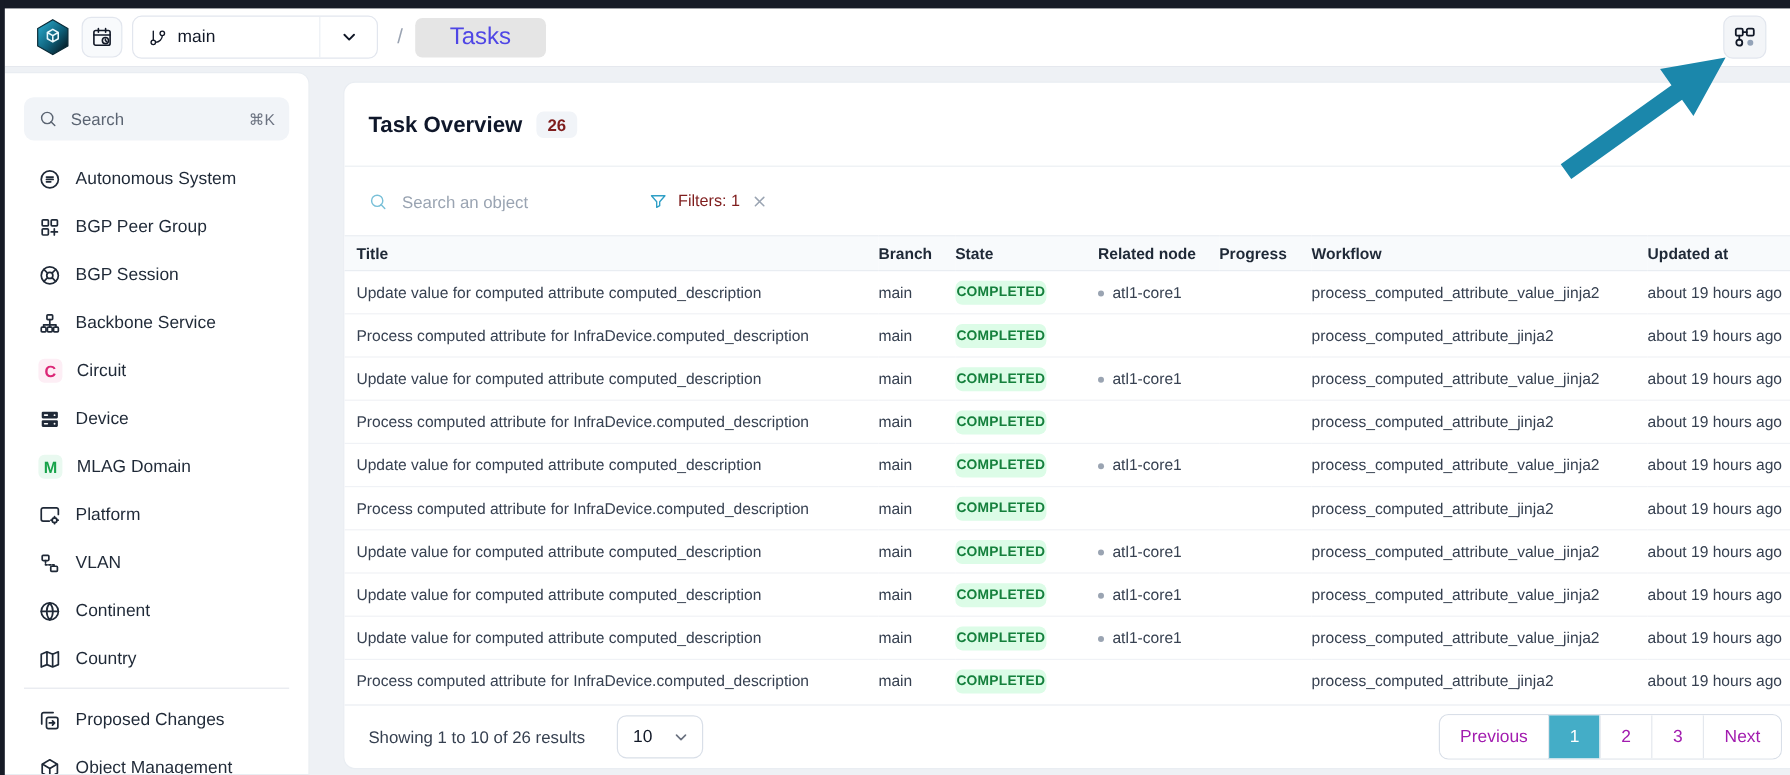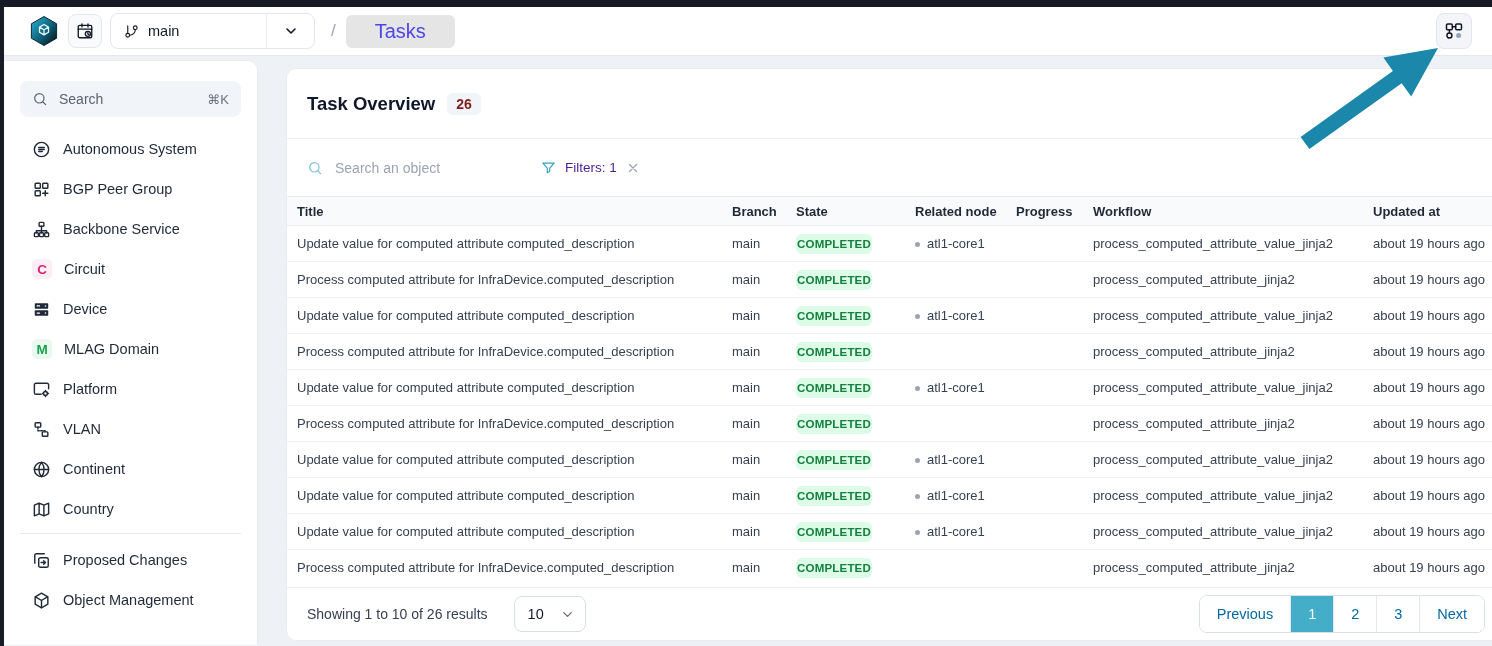--- a/index.html
+++ b/index.html
@@ -58,21 +58,21 @@
   .page-title { font-size:18.5px; font-weight:700; color:#0f172a; }
   .count-badge { margin-left:12px; background:#f1f4f8; color:#7f1d1d; font-size:14px; font-weight:600;
     padding:3px 9px; border-radius:6px; }
   .card-filters { height:57px; flex:none; display:flex; align-items:center; padding:0 20px; }
   .obj-search { display:flex; align-items:center; gap:10px; width:212px; }
   .obj-search .ic { width:16px; height:16px; color:#79c0d8; flex:none; }
   .obj-search input { border:none; outline:none; flex:1; min-width:0; font:14px "Liberation Sans", sans-serif; color:#374151; }
   .obj-search input::placeholder { color:#9aa4b2; }
   .filters-group { display:flex; align-items:center; gap:9px; margin-left:22px; cursor:pointer; }
   .filters-group .funnel { width:15px; height:15px; color:#2f9fc6; }
-  .filters-label { font-size:13.5px; color:#4c1d95; }
+  .filters-label { font-size:13.5px; color:#7f1d1d; }
   .filters-clear { width:14px; height:14px; color:#9aa4b2; cursor:pointer; }
 
   table { width:100%; border-collapse:collapse; table-layout:fixed; }
   thead th { height:29px; background:#f8fafc; border-top:1px solid #e9edf2; border-bottom:1px solid #e9edf2;
     font-size:13px; font-weight:700; color:#1f2937; text-align:left; padding:0; white-space:nowrap; }
   th:first-child, td:first-child { padding-left:10px; }
   tbody td { height:36px; border-bottom:1px solid #f0f2f6; font-size:13px; color:#374151;
     padding:0; white-space:nowrap; overflow:hidden; }
   tbody tr:last-child td { border-bottom:none; }
   tbody tr { cursor:pointer; }
@@ -83,21 +83,21 @@
 
   .card-footer { margin-top:auto; height:53px; flex:none; border-top:1px solid #e9edf2;
     display:flex; align-items:center; padding:0 16px 0 20px; }
   .showing { font-size:14px; color:#374151; }
   .page-size { margin-left:26px; width:72px; height:36px; border:1px solid #d9dfe8; border-radius:8px;
     display:flex; align-items:center; justify-content:space-between; padding:0 10px 0 13px;
     font-size:14.5px; color:#111827; cursor:pointer; background:#fff; }
   .page-size .ic { width:15px; height:15px; color:#6b7280; }
   .pagination { margin-left:auto; display:flex; align-items:stretch; height:38px; border:1px solid #d9dfe8;
     border-radius:8px; overflow:hidden; background:#fff; }
-  .pg-btn { border:none; border-left:1px solid #e4e8ee; background:#fff; color:#0369a1;
+  .pg-btn { border:none; border-left:1px solid #e4e8ee; background:#fff; color:#a21caf;
     font:14.5px "Liberation Sans", sans-serif; padding:0 17px; cursor:pointer; }
   .pg-btn:first-child { border-left:none; }
   .pg-btn.num { width:43px; padding:0; }
   .pg-btn.active { background:#44adc7; color:#fff; }
 
   .arrow-annotation { position:absolute; left:0; top:0; width:1492px; height:646px; z-index:10; pointer-events:none; }
 
   .ic svg, .sb-icon svg, .funnel svg, .filters-clear svg { display:block; width:100%; height:100%;
     fill:none; stroke:currentColor; stroke-width:1.8; stroke-linecap:round; stroke-linejoin:round; }
 </style>
@@ -192,20 +192,30 @@
         <div class="sb-item">
           <span class="sb-icon">
             <svg viewBox="0 0 24 24">
               <rect x="4" y="4" width="6.5" height="6.5" rx="1"></rect>
               <rect x="13.5" y="4" width="6.5" height="6.5" rx="1"></rect>
               <rect x="4" y="13.5" width="6.5" height="6.5" rx="1"></rect>
               <path d="M16.75 13.5V20M13.5 16.75H20"></path>
             </svg>
           </span>
           <span class="sb-label">BGP Peer Group</span>
+        </div>
+        <div class="sb-item">
+          <span class="sb-icon">
+            <svg viewBox="0 0 24 24">
+              <circle cx="12" cy="12" r="9"></circle>
+              <circle cx="12" cy="12" r="3.2"></circle>
+              <path d="M5.8 5.8l3.1 3.1M18.2 5.8l-3.1 3.1M5.8 18.2l3.1-3.1M18.2 18.2l-3.1-3.1"></path>
+            </svg>
+          </span>
+          <span class="sb-label">BGP Session</span>
         </div>
         <div class="sb-item">
           <span class="sb-icon">
             <svg viewBox="0 0 24 24">
               <rect x="9" y="3" width="6" height="5" rx="1"></rect>
               <rect x="3" y="16" width="5" height="5" rx="1"></rect>
               <rect x="9.5" y="16" width="5" height="5" rx="1"></rect>
               <rect x="16" y="16" width="5" height="5" rx="1"></rect>
               <path d="M12 8v3.5M5.5 16v-2.5h13V16M12 11.5V16"></path>
             </svg>

